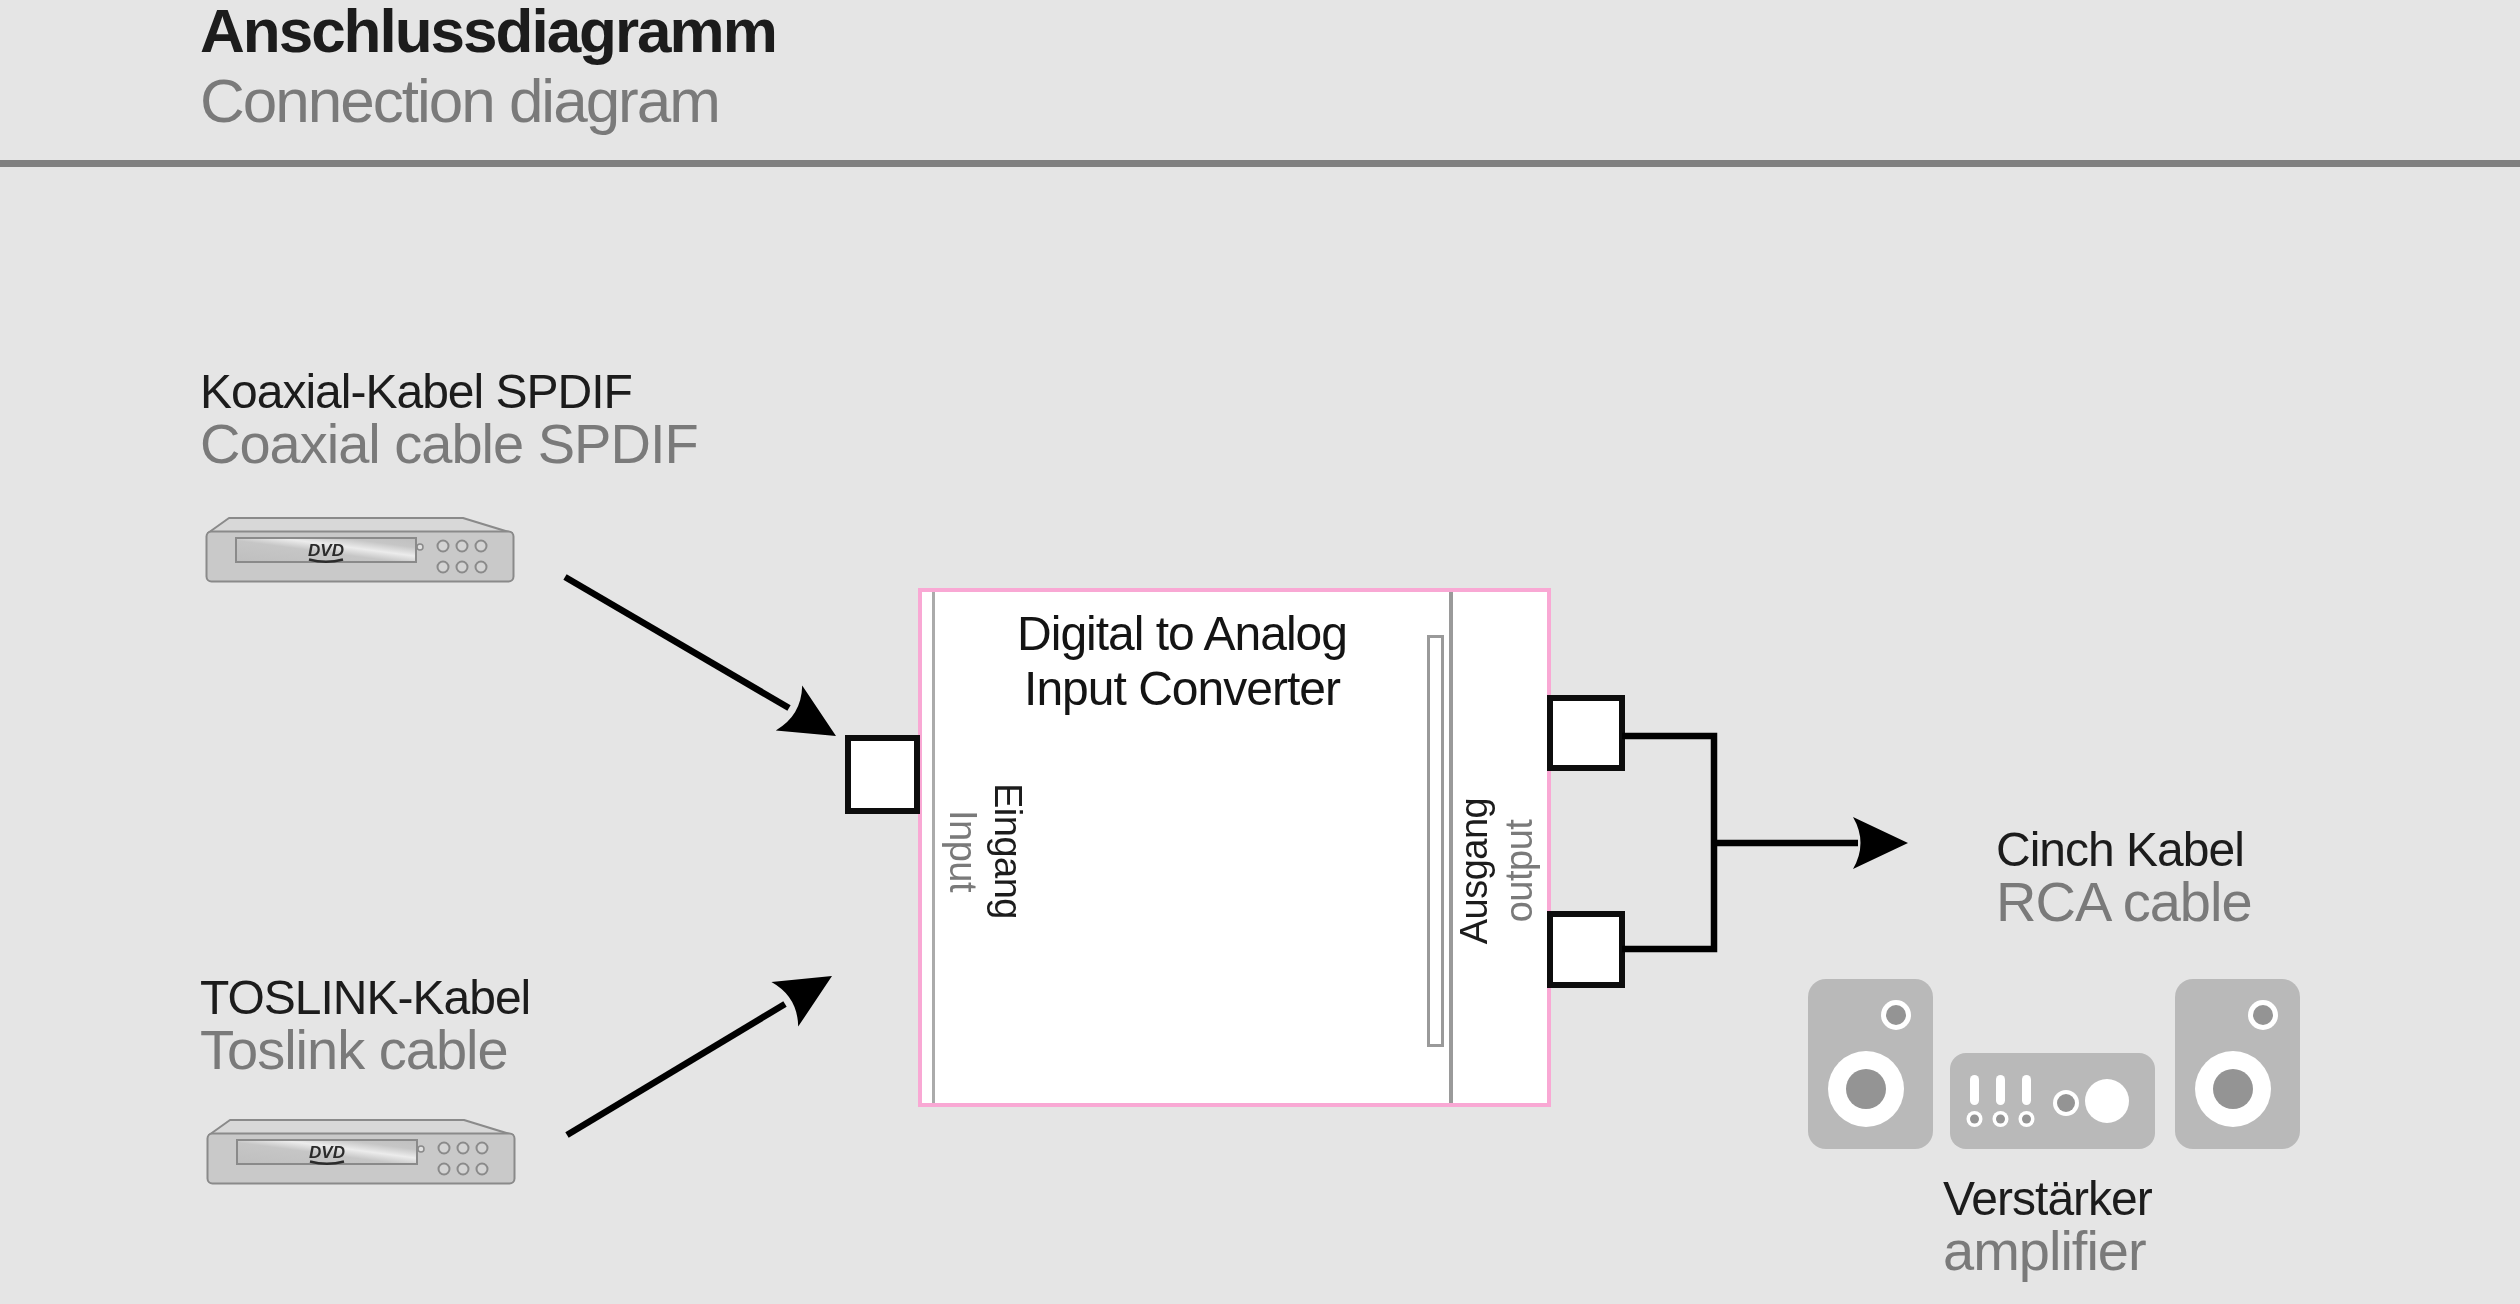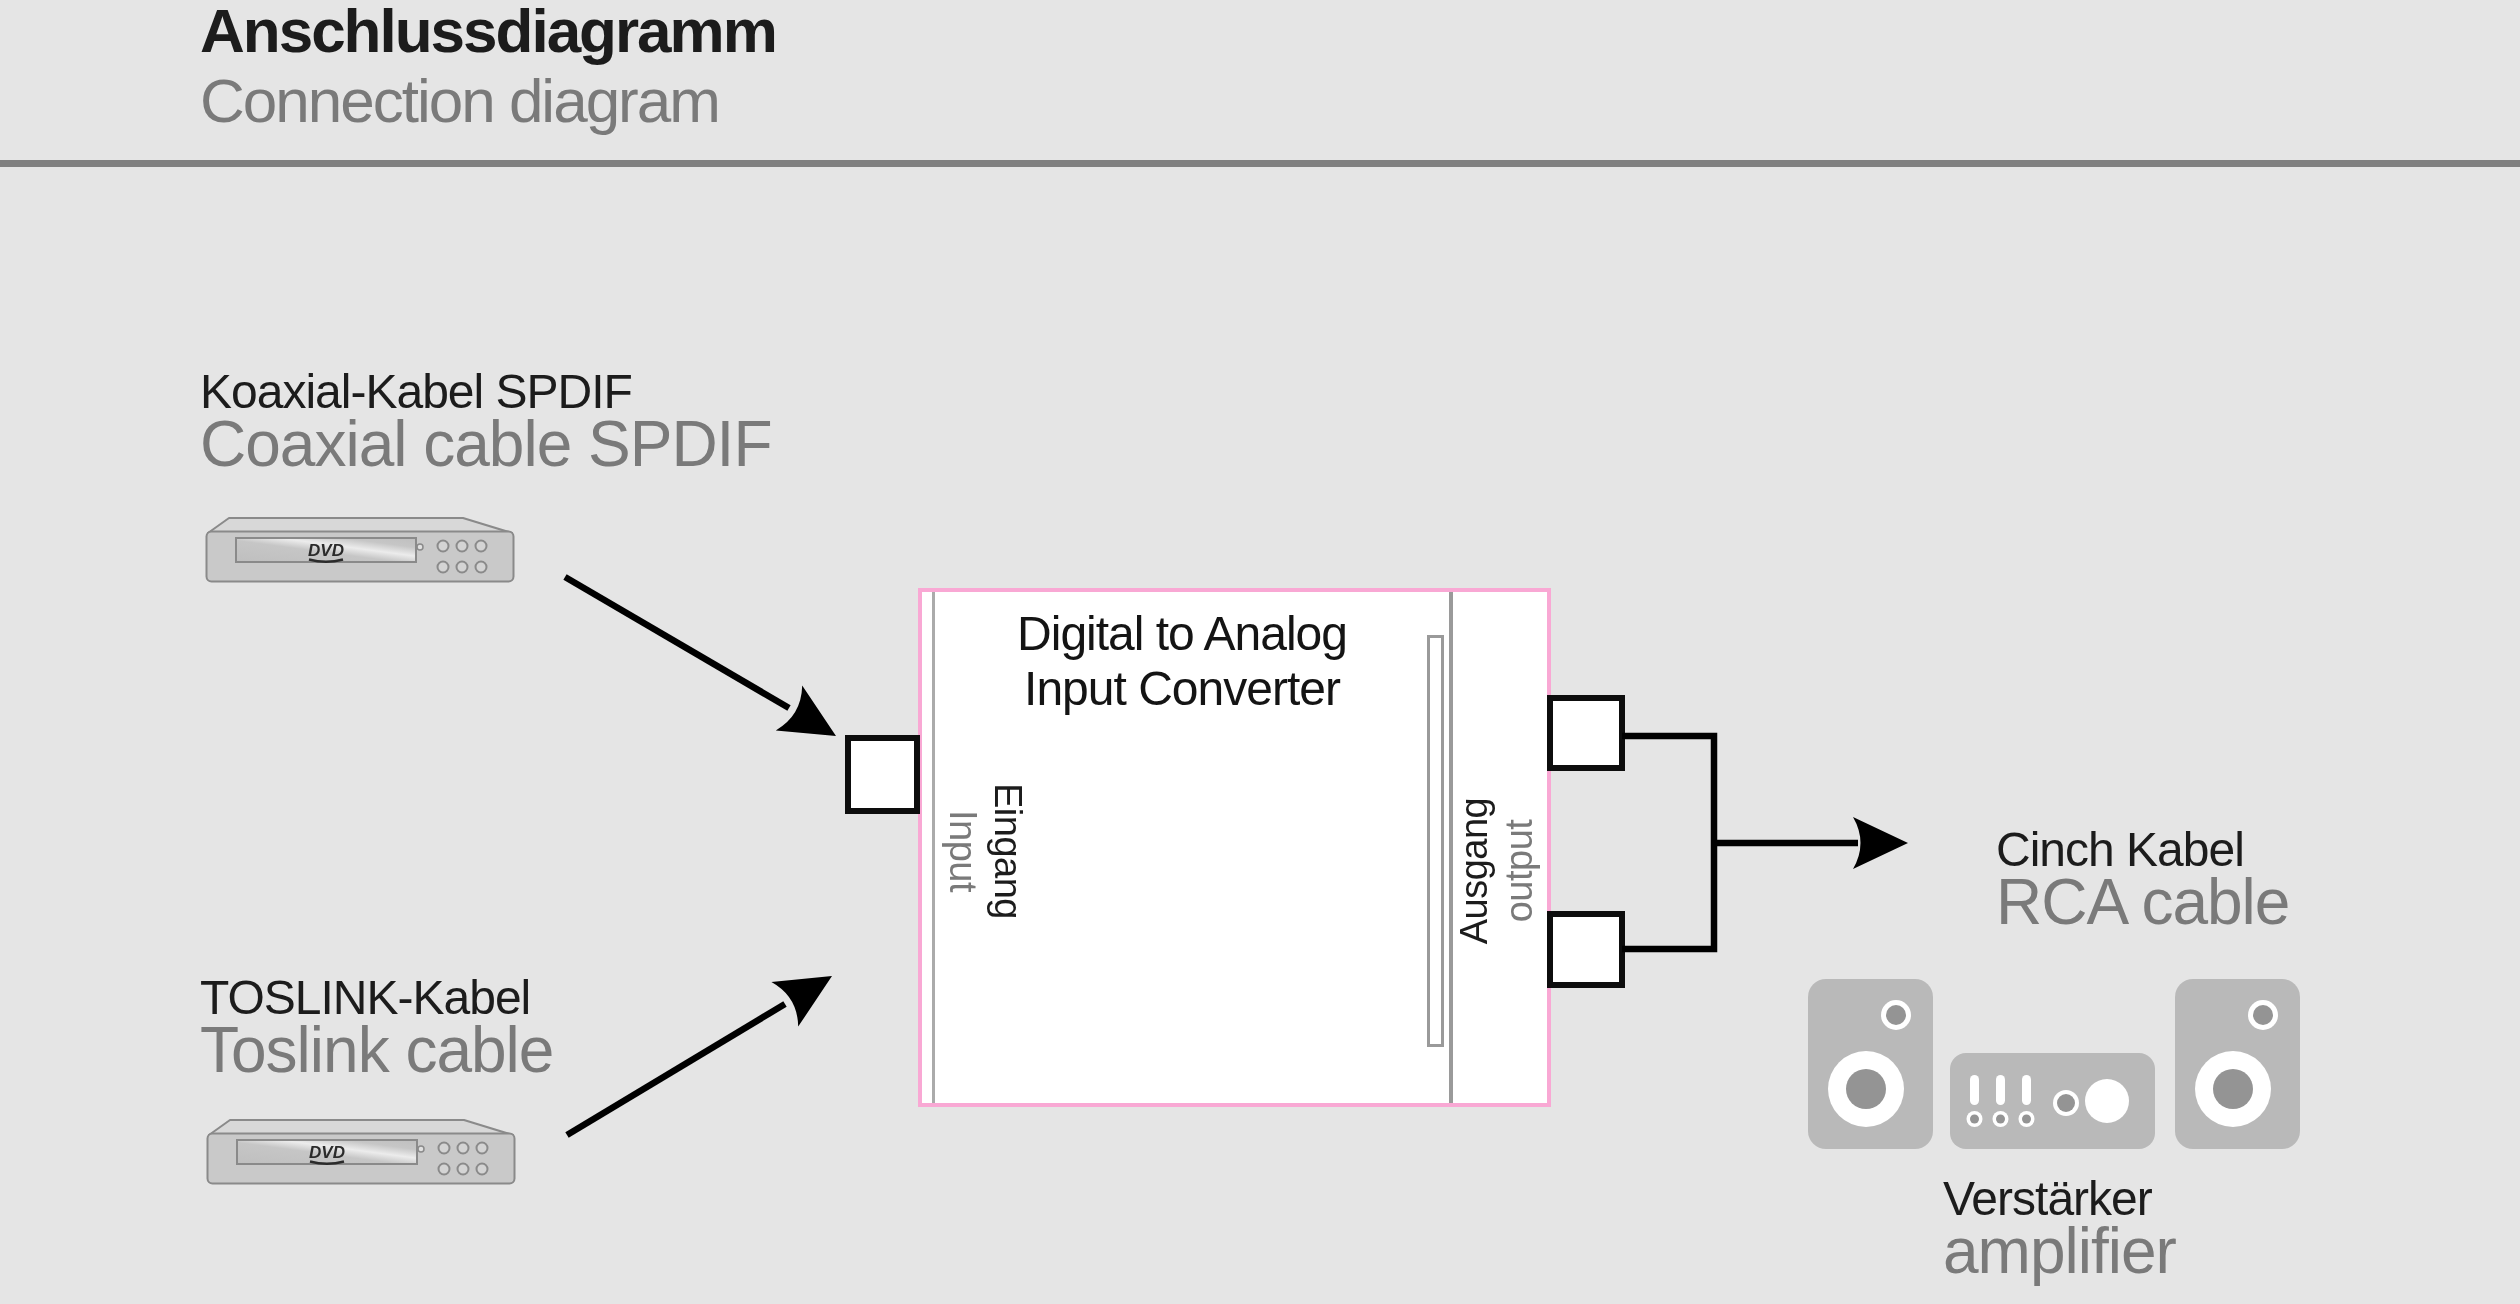--- a/index.html
+++ b/index.html
@@ -9,21 +9,21 @@
   .abs{position:absolute;}
 
   
   .hdr{left:200px;top:-4px;}
   .hdr .de{font-size:62px;line-height:70px;font-weight:700;color:#1c1c1c;letter-spacing:-2px;white-space:nowrap;}
   .hdr .en{font-size:62px;line-height:70px;font-weight:400;color:#7a7a7a;letter-spacing:-2px;white-space:nowrap;}
   .divider{left:0;top:160px;width:2520px;height:7px;background:#808080;}
 
   
   .lbl .de{font-size:48px;line-height:52px;color:#1c1c1c;letter-spacing:-1px;white-space:nowrap;}
-  .lbl .en{font-size:64px;line-height:52px;color:#7a7a7a;letter-spacing:-1px;white-space:nowrap;}
+  .lbl .en{font-size:56px;line-height:52px;color:#7a7a7a;letter-spacing:-1px;white-space:nowrap;}
 
   
   .conv{left:918px;top:588px;width:633px;height:519px;border:4px solid #f9a8d4;background:#fff;box-sizing:border-box;}
   .conv .inner-line{position:absolute;left:10px;top:0;bottom:0;width:3px;background:#ababab;}
   .conv .col-divider{position:absolute;left:527px;top:0;bottom:0;width:4px;background:#9a9a9a;}
   .conv .thin-rect{position:absolute;left:505px;top:43px;width:17px;height:412px;border:3px solid #9a9a9a;background:#fff;box-sizing:border-box;}
   .conv .title{position:absolute;left:10px;top:14px;width:500px;text-align:center;font-size:48px;line-height:55px;color:#141414;letter-spacing:-1px;}
   .vlabel{position:absolute;display:flex;flex-direction:column;align-items:center;justify-content:center;text-align:center;}
   .vlabel .de{font-size:38px;line-height:45px;color:#1c1c1c;letter-spacing:-0.5px;white-space:nowrap;}
   .vlabel .en{font-size:38px;line-height:45px;color:#7a7a7a;letter-spacing:-0.5px;white-space:nowrap;}

